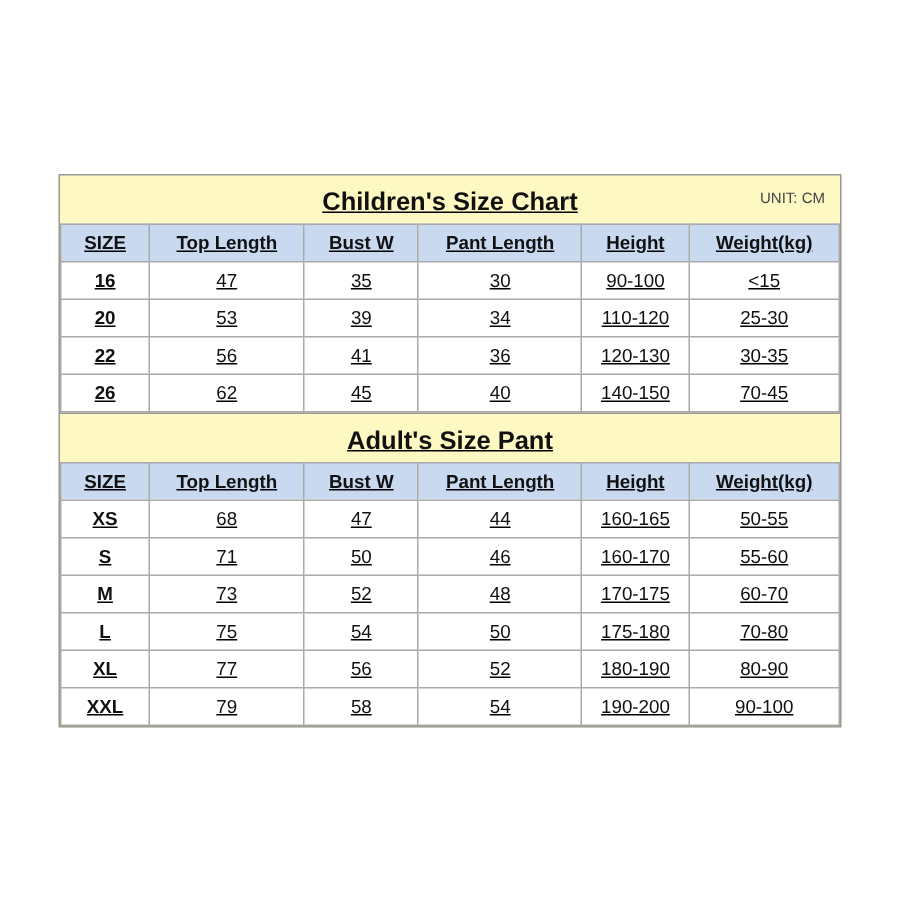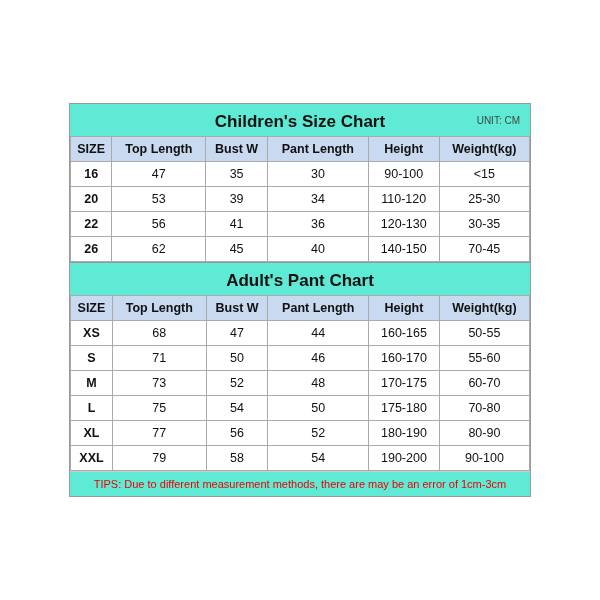--- a/index.html
+++ b/index.html
@@ -6,23 +6,24 @@
     body {
       width: 600px;
       height: 600px;
       background: #fff;
       display: flex;
       align-items: center;
       justify-content: center;
       font-family: Arial, sans-serif;
     }
     .container {
-      width: 462px;
+      width: 522px;
       border: 1.5px solid #999;
-      background: #5eead4;
+      background: #fef9c3;
+      text-decoration: underline;
     }
     .section-header {
       text-align: center;
       padding: 8px 0 4px 0;
       position: relative;
     }
     .section-header h2 {
       font-size: 17px;
       font-weight: bold;
       color: #111;
@@ -36,21 +37,21 @@
       color: #444;
     }
     table {
       width: 100%;
       border-collapse: collapse;
       font-size: 12.5px;
     }
     th {
       background: #c8d9f0;
       border: 1px solid #aaa;
-      padding: 5px 1px;
+      padding: 5px 12px;
       text-align: center;
       font-weight: bold;
       color: #111;
     }
     td {
       border: 1px solid #aaa;
       padding: 5px 3px;
       text-align: center;
       color: #111;
     }
@@ -126,21 +127,21 @@
           <td>62</td>
           <td>45</td>
           <td>40</td>
           <td>140-150</td>
           <td>70-45</td>
         </tr>
       </tbody>
   </table>
 
   <div class="adult-section-header">
-    <h2>Adult's Pant Chart</h2>
+    <h2>Adult's Size Pant</h2>
   </div>
 
   <table>
     <thead>
       <tr>
         <th>SIZE</th>
         <th>Top Length</th>
         <th>Bust W</th>
         <th>Pant Length</th>
         <th>Height</th>
@@ -192,14 +193,13 @@
           <td class="size-col">XXL</td>
           <td>79</td>
           <td>58</td>
           <td>54</td>
           <td>190-200</td>
           <td>90-100</td>
         </tr>
       </tbody>
   </table>
 
-  <div class="tips">TIPS: Due to different measurement methods, there are may be an error of 1cm-3cm</div>
 </div>
 
 </body></html>

